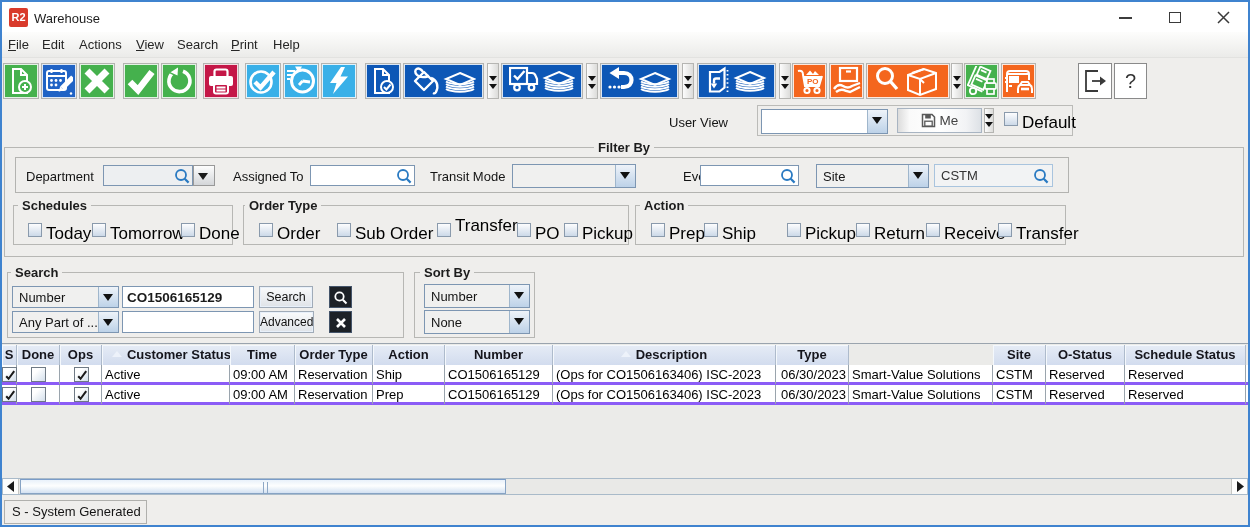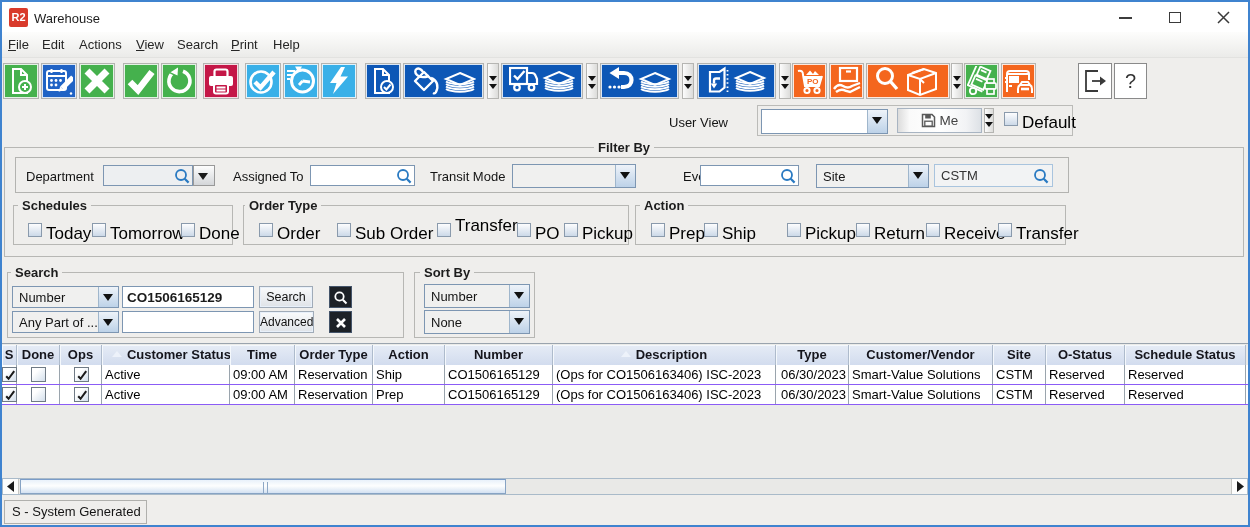--- a/index.html
+++ b/index.html
@@ -41,21 +41,21 @@
   text-align:center; font-size:12.5px; color:#111; box-shadow:inset 0 0 0 1px #e8f0fa; }
 .darkbtn { position:absolute; width:23px; height:22px; background:#1d2127; border:1px solid #44546a; }
 .checkbox { position:absolute; width:14px; height:14px; border:1px solid #8a9aac;
   background:linear-gradient(#fdfdfe,#ccd9e8); }
 .cblabel { position:absolute; font-size:17px; color:#000000; white-space:nowrap; }
 .grid { position:absolute; left:2px; top:343px; width:1246px; height:135px; background:#ebebe9; border-top:1px solid #9aa4ae; }
 .th { position:absolute; top:1px; height:20px; background:linear-gradient(#e6ecf6,#d2dcee);
   border-right:1px solid #aebbcc; box-shadow:inset 1px 1px 0 #f4f8fc; font-size:13px; font-weight:bold;
   color:#15151c; text-align:center; line-height:20px; }
 .sorticon { display:inline-block; width:0; height:0; border:5px solid transparent; border-bottom:6px solid #edf2fa; margin-right:5px; vertical-align:2px; }
-.tr { position:absolute; height:20px; background:#fff; border-bottom:1px solid #8b5cf6; }
+.tr { position:absolute; height:20px; background:#fff; border-bottom:3px solid #8b5cf6; }
 .td { position:absolute; top:0; height:19px; font-size:13px; color:#000; line-height:19px;
   border-right:1px solid #9aa4ad; padding-left:3px; overflow:hidden; white-space:nowrap; }
 .cellcb { position:absolute; top:2px; width:15px; height:15px; border:1px solid #6f7a85;
   background:linear-gradient(135deg,#ffffff 30%,#d3dfec 100%); }
 .hscroll { position:absolute; left:2px; top:478px; width:1246px; height:17px; background:#e9e9e7; border:1px solid #a9bac9; }
 .sbtn { position:absolute; top:0; width:16px; height:15px; background:#fdfdfc; }
 .thumb { position:absolute; left:17px; top:0px; width:486px; height:15px;
   background:linear-gradient(#e9f1fa 0%,#fdfefe 45%,#d3e1f2 100%); border:1px solid #87a3c4; border-top:1px solid #7a9cc8; }
 .stab { position:absolute; left:4px; top:500px; width:143px; height:24px; border:1px solid #b0b0ad; background:#efeeec;
   font-size:13px; color:#141414; line-height:22px; padding-left:7px; }
@@ -448,21 +448,20 @@
 <div class="th" style="left:0px;width:15px;">S</div>
 <div class="th" style="left:15px;width:43px;">Done</div>
 <div class="th" style="left:58px;width:42px;">Ops</div>
 <div class="th" style="left:100px;width:140px;"><span class="sorticon"></span>Customer Status</div>
 <div class="th" style="left:228px;width:65px;">Time</div>
 <div class="th" style="left:293px;width:78px;">Order Type</div>
 <div class="th" style="left:371px;width:72px;">Action</div>
 <div class="th" style="left:443px;width:108px;">Number</div>
 <div class="th" style="left:551px;width:223px;"><span class="sorticon"></span>Description</div>
 <div class="th" style="left:774px;width:73px;">Type</div>
-<div class="th" style="left:847px;width:144px;">Customer/Vendor</div>
 <div class="th" style="left:991px;width:53px;">Site</div>
 <div class="th" style="left:1044px;width:79px;">O-Status</div>
 <div class="th" style="left:1123px;width:121px;">Schedule Status</div>
 <div class="tr" style="left:0;top:21px;width:1246px;">
       <div class="td" style="left:0px;width:15px;"></div>
       <div class="cellcb" style="left:0px;">
         <svg width="12" height="12" viewBox="0 0 12 12" style="position:absolute;left:1px;top:1px;">
           <path d="M2.2,7.2 L4.6,9.8 L10.2,2.2" stroke="#1a1a1a" stroke-width="2" fill="none"></path>
         </svg>
       </div>

